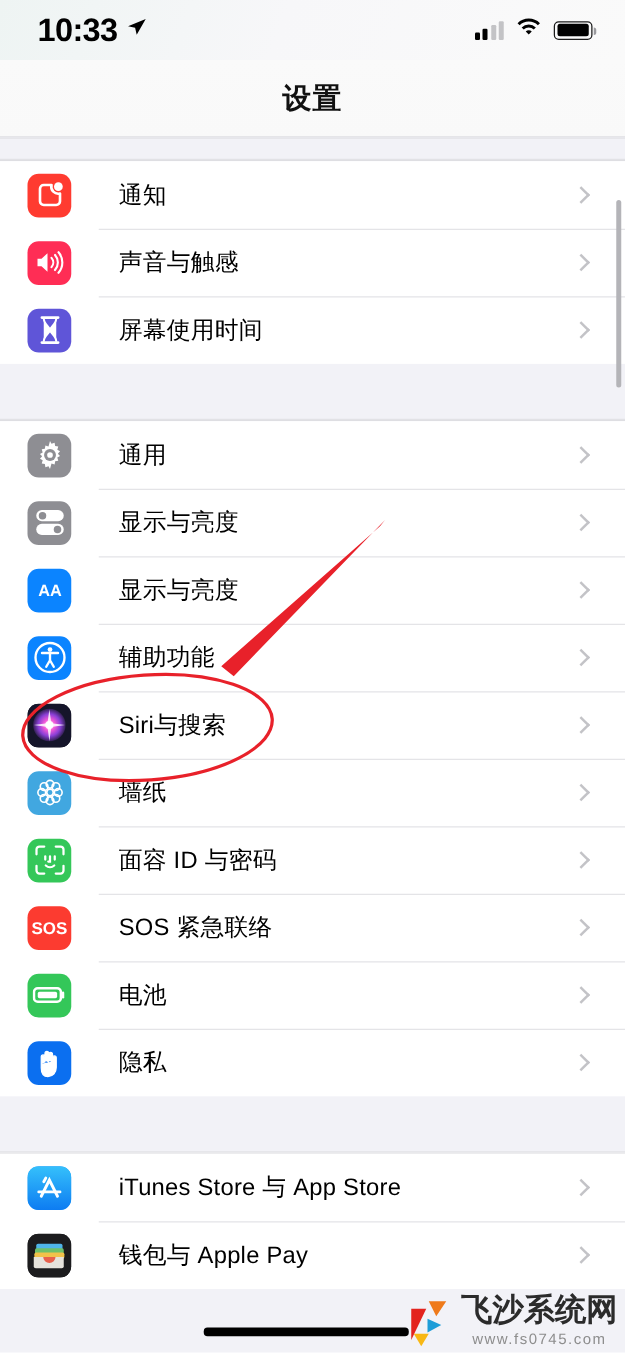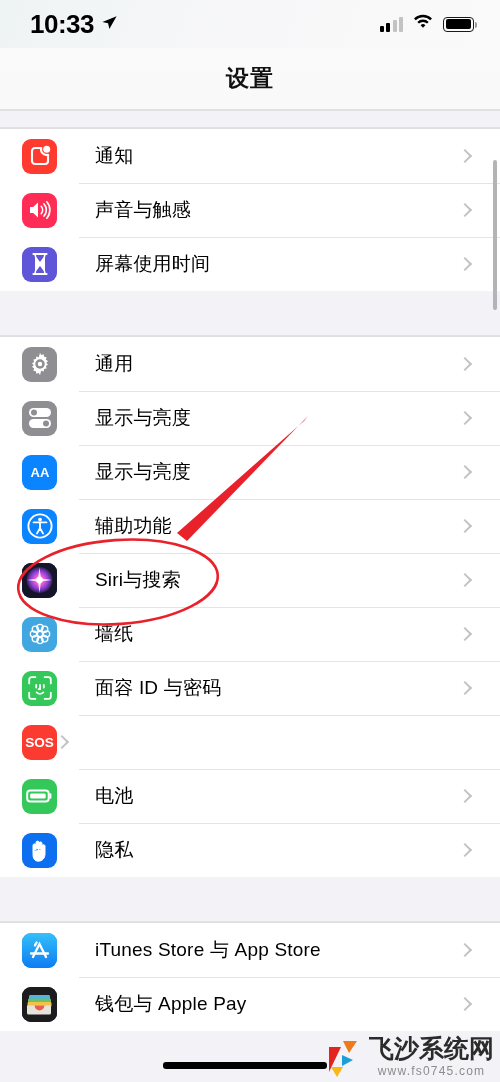--- a/index.html
+++ b/index.html
@@ -271,20 +271,21 @@
           </div>
           <div class="label">面容 ID 与密码</div>
           <div class="chev"></div>
         </div>
         <div class="row">
           <div class="ico" style="background: rgb(252, 59, 48);">
             <svg width="33" height="20" viewBox="0 0 34 20">
               <text x="17" y="15.5" font-family="Liberation Sans, sans-serif" font-size="14" font-weight="700" fill="#fff" text-anchor="middle">SOS</text>
             </svg>
           </div>
+          <div class="label">SOS 紧急联络</div>
           <div class="chev"></div>
         </div>
         <div class="row">
           <div class="ico" style="background: rgb(52, 199, 89);">
             <svg width="27" height="16" viewBox="0 0 27 16">
               <rect x="1.2" y="2.6" width="21.5" height="10.8" rx="3" fill="none" stroke="#fff" stroke-width="2"></rect>
               <rect x="4.2" y="5.4" width="15.5" height="5.2" rx="1.4" fill="#fff"></rect>
               <path d="M24.4 6.2v3.6" stroke="#fff" stroke-width="2" stroke-linecap="round"></path>
             </svg>
           </div>

